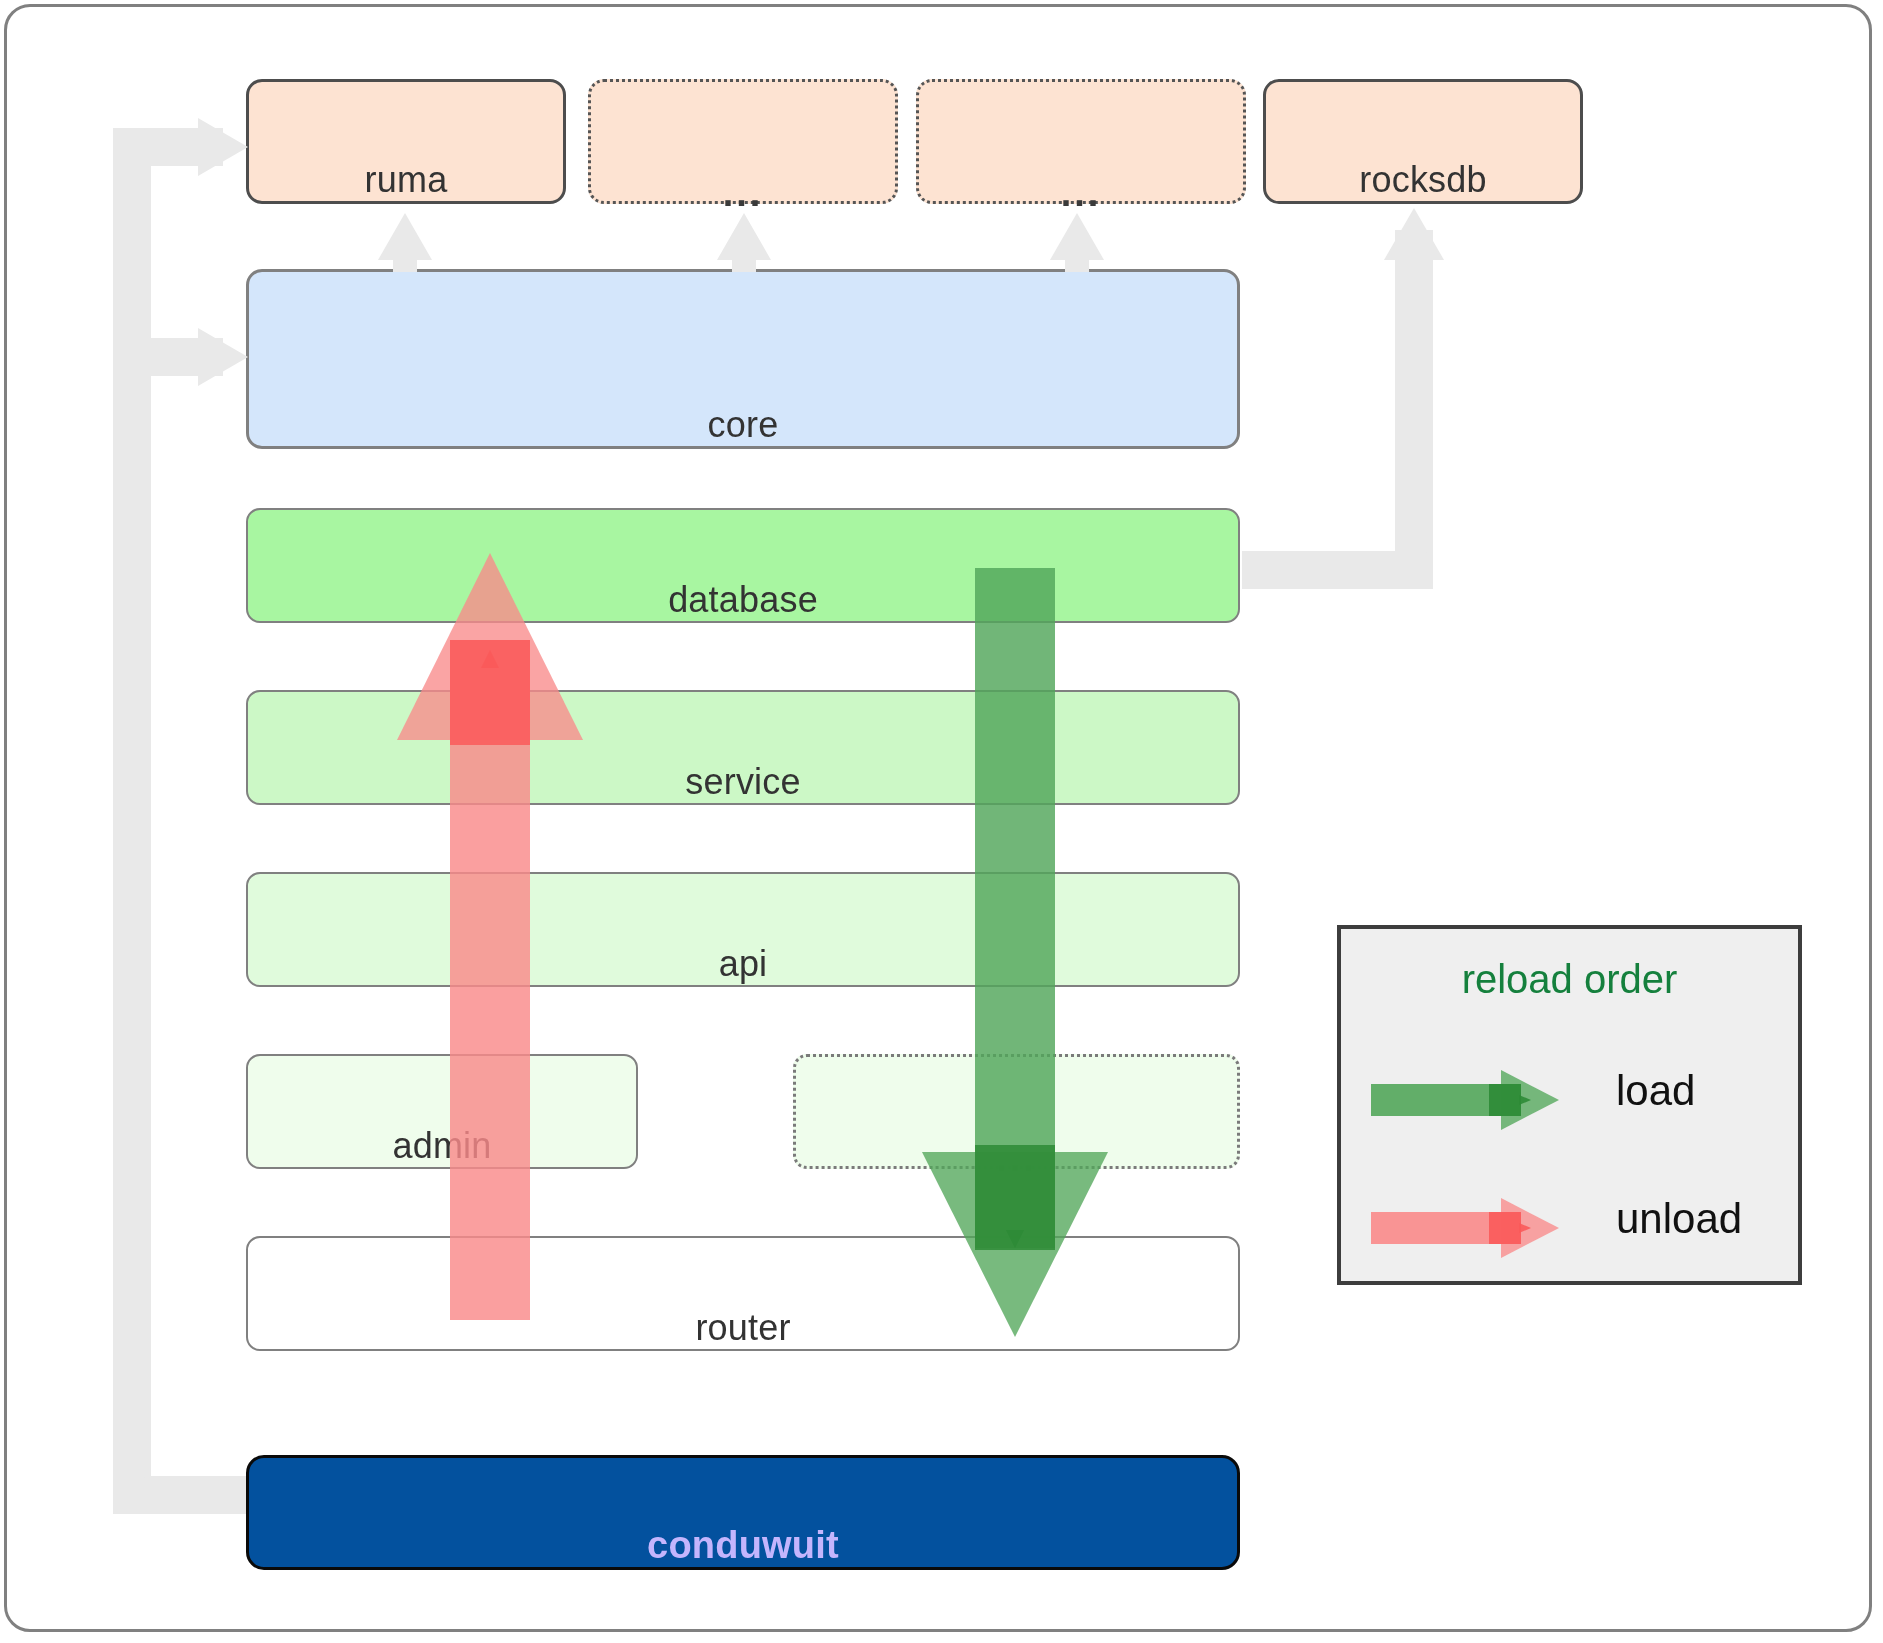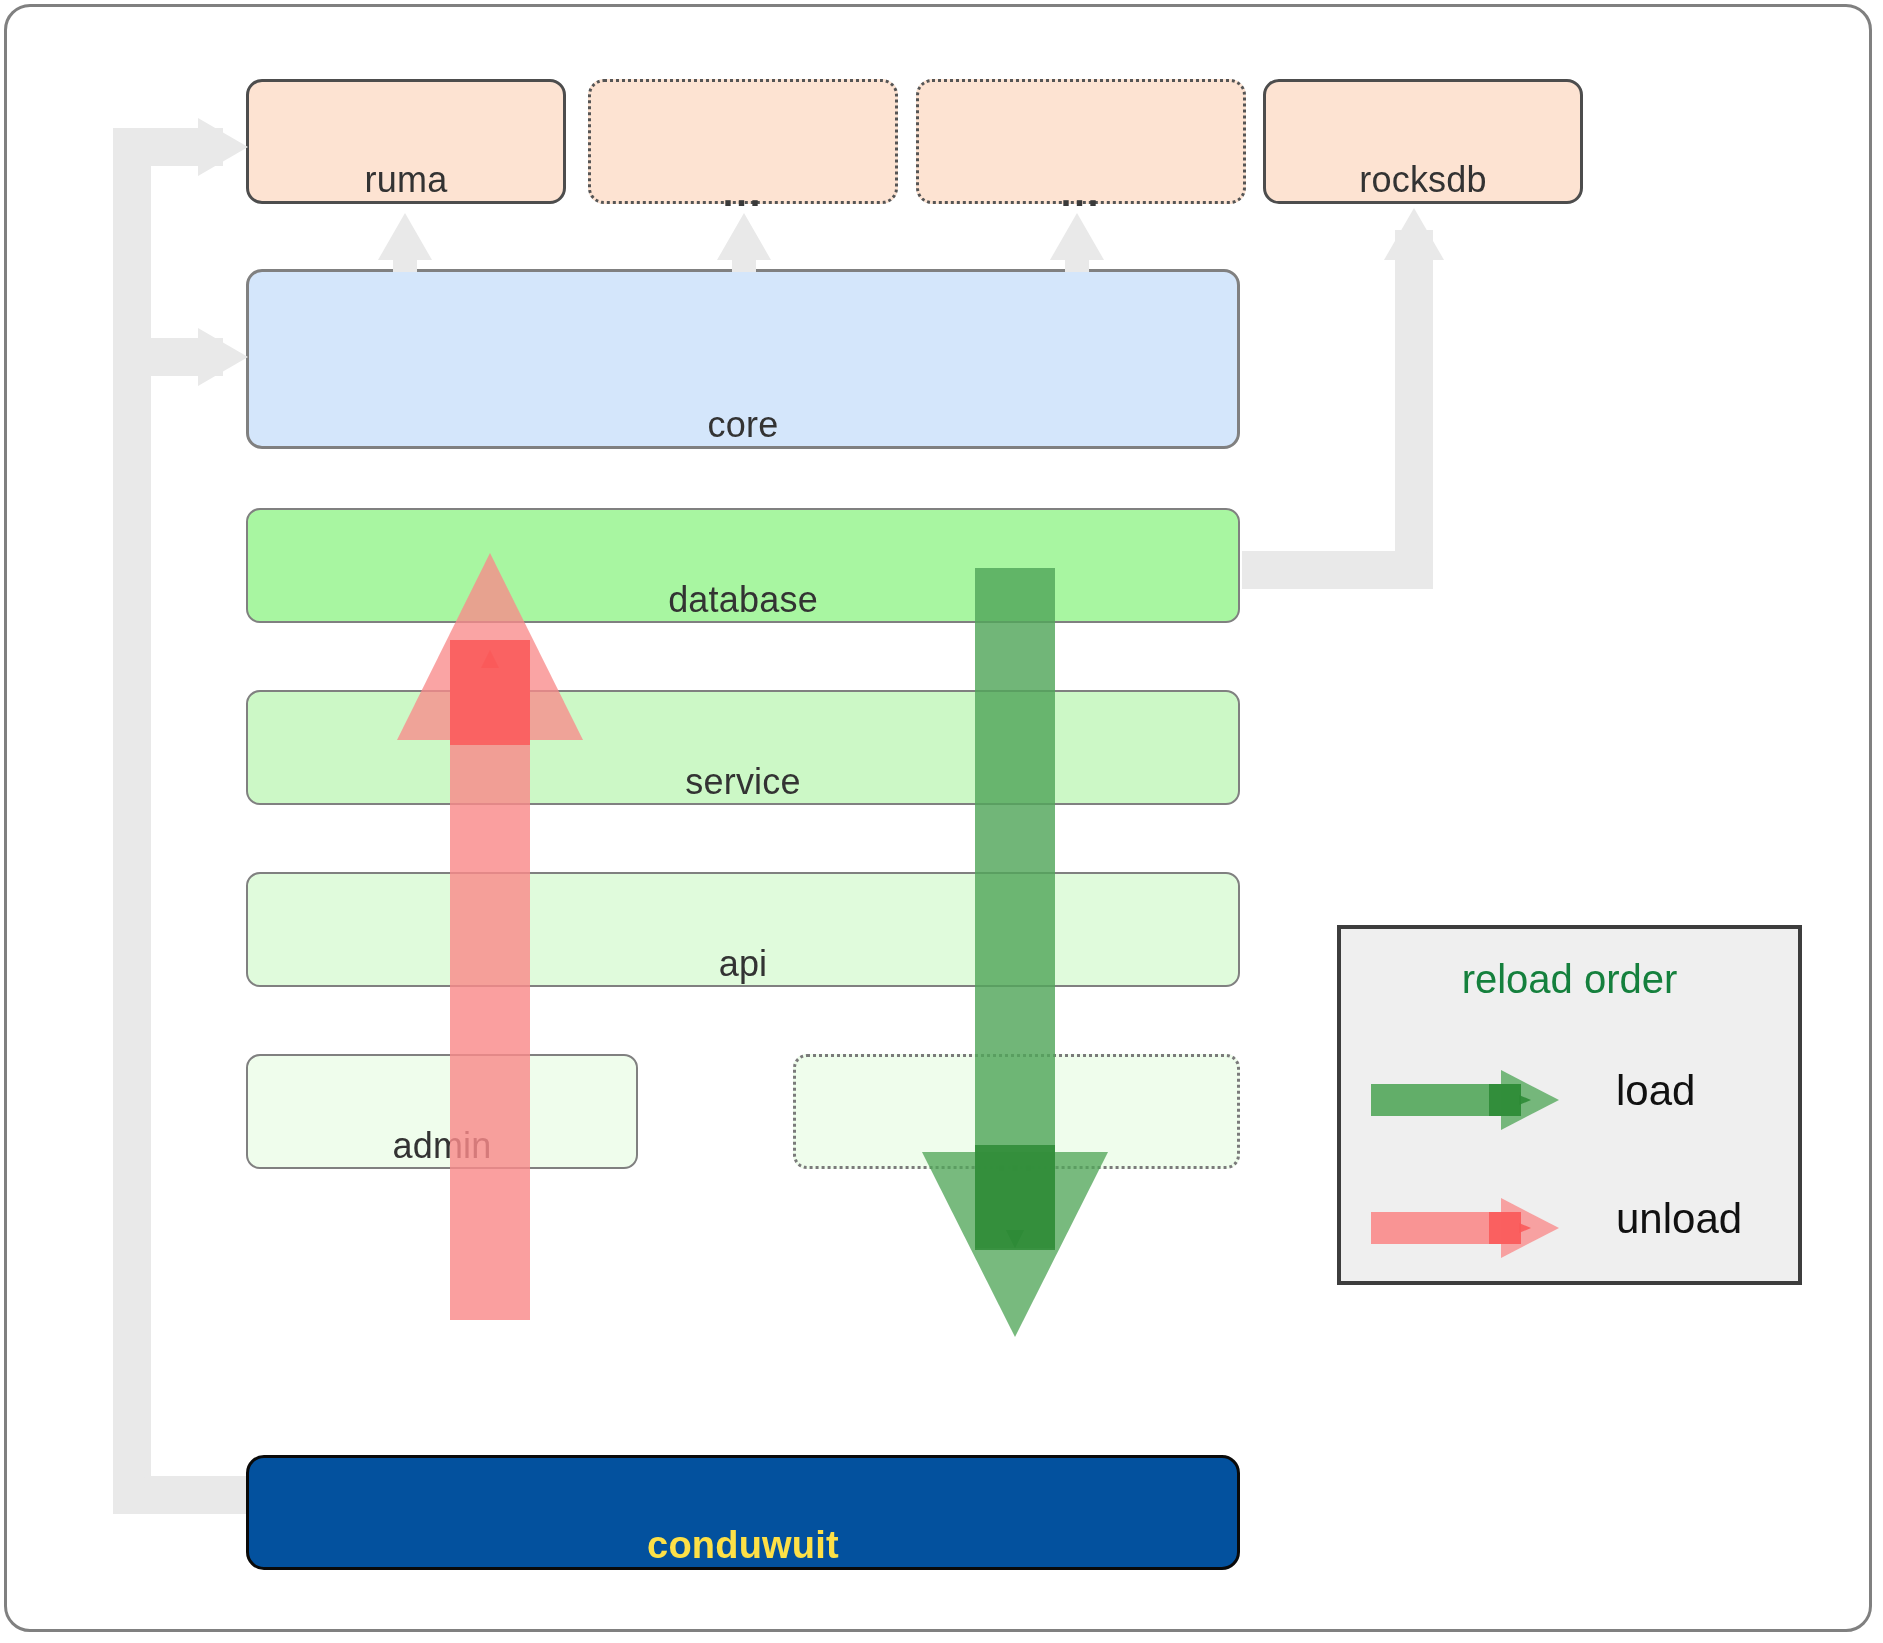--- a/index.html
+++ b/index.html
@@ -56,21 +56,21 @@
     border: 2px solid #808080;
     border-radius: 14px;
   }
   .node.layer.dashed {
     border: 3px dotted #7a7a7a;
   }
   .node.root {
     background: #03519e;
     border: 3px solid #0a0a0a;
     border-radius: 18px;
-    color: #fde047;
+    color: #c4b5fd;
     font-weight: bold;
     font-size: 38px;
   }
   .node .label { pointer-events: none; }
   .dots {
     font-size: 38px;
     line-height: 0.4;
     letter-spacing: 3px;
     font-weight: bold;
     color: #3a3a3a;
@@ -205,20 +205,23 @@
   </div>
 
   <div class="node layer" style="left:246px; top:1054px; width:392px; height:115px; background:#effdec; z-index:4;">
     <span class="label">admin</span>
   </div>
 
   <div class="node layer dashed" style="left:793px; top:1054px; width:447px; height:115px; background:#effdec; z-index:4;">
     <span class="label dots green">...</span>
   </div>
 
+  <div class="node layer" style="left:246px; top:1236px; width:994px; height:115px; background:#ffffff; z-index:4;">
+    <span class="label">router</span>
+  </div>
 
   <div class="node root" style="left:246px; top:1455px; width:994px; height:115px; z-index:4;">
     <span class="label">conduwuit</span>
   </div>
 
   <svg class="layer-svg" id="flow-layer" viewBox="0 0 1883 1643">
 
     <g>
 
       <rect x="450" y="640" width="80" height="680" fill="#f98a8a" opacity="0.82"></rect>

